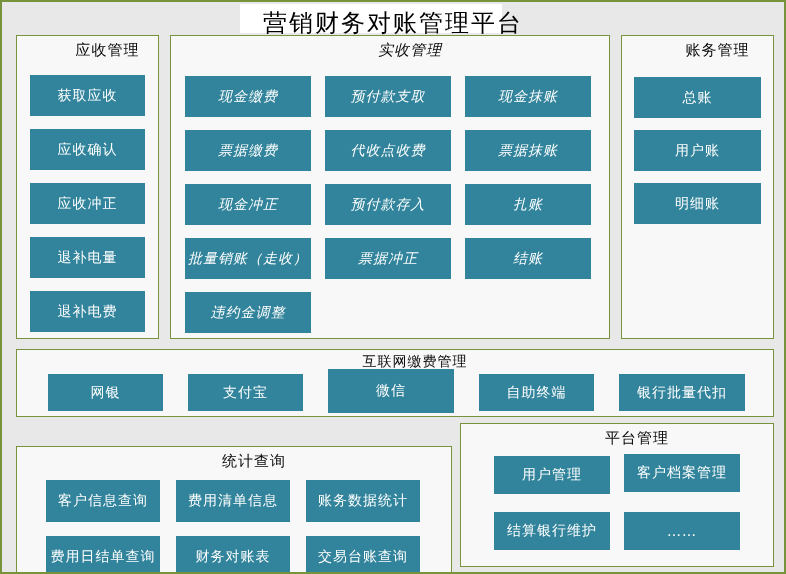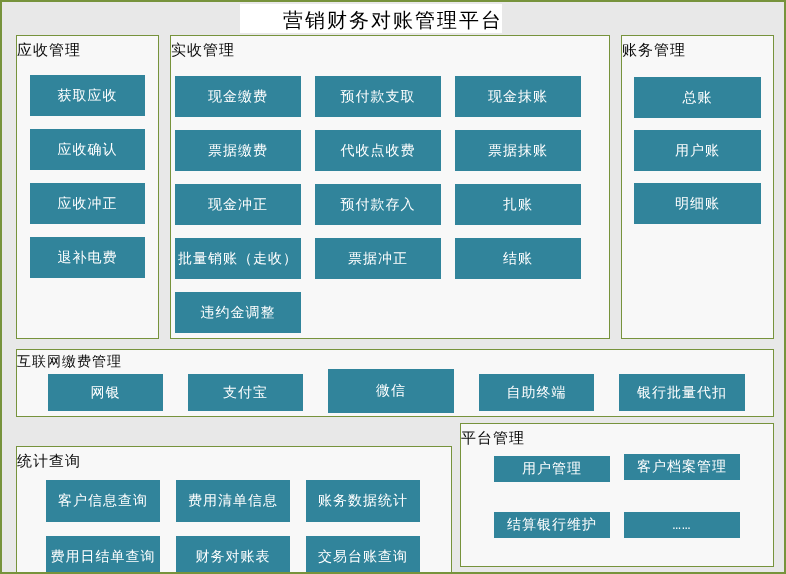--- a/index.html
+++ b/index.html
@@ -6,43 +6,43 @@
   .page{
     position:relative;width:786px;height:574px;box-sizing:border-box;
     background:var(--page-bg,#E8E8E8);
     border:2px solid var(--border-color,#77933C);
     font-family:"DejaVu Sans","Liberation Sans",sans-serif;
     overflow:hidden;
   }
   .title-bg{position:absolute;left:238px;top:2px;width:262px;height:29px;background:#ffffff;}
   .page-title{
     position:absolute;left:0;top:5px;width:100%;margin:0;text-align:center;
-    font-size:20px;font-weight:400;color:#000;letter-spacing:2px;
+    font-size:24px;font-weight:400;color:#000;letter-spacing:2px;
   }
   .panel{
     position:absolute;box-sizing:border-box;
     background:var(--panel-bg,#F8F8F8);
     border:1.5px solid var(--border-color,#77933C);
   }
   .panel-title{
-    padding-top:5px;font-size:15px;color:#0a0a0a;letter-spacing:1px;
+    text-align:center;padding-top:5px;font-size:15px;color:#0a0a0a;letter-spacing:1px;padding-left:40px;
   }
   .btn{
     background:var(--button-bg,#31849B);color:#fff;font-size:14px;letter-spacing:1px;
     display:flex;align-items:center;justify-content:center;white-space:nowrap;
     cursor:default;
   }
   
   .p-receivables{left:14px;top:33px;width:143px;height:304px;}
   .p-receivables .btns{position:absolute;left:13px;top:39px;display:flex;flex-direction:column;gap:13px;}
   .p-receivables .btn{width:115px;height:41px;}
   
-  .p-actual{left:168px;top:33px;width:440px;height:304px;}
+  .p-actual{left:168px;top:33px;width:440px;height:304px;font-style:italic;}
   .p-actual .btns{
-    position:absolute;left:4px;top:40px;
+    position:absolute;left:14px;top:40px;
     display:grid;grid-template-columns:126px 126px 126px;grid-auto-rows:41px;
     column-gap:14px;row-gap:13px;
   }
   .p-actual .btn{width:126px;height:41px;}
   
   .p-accounting{left:619px;top:33px;width:153px;height:304px;}
   .p-accounting .btns{position:absolute;left:12px;top:41px;display:flex;flex-direction:column;gap:12px;}
   .p-accounting .btn{width:127px;height:41px;}
   
   .p-internet{left:14px;top:347px;width:758px;height:68px;}
@@ -62,37 +62,38 @@
     column-gap:16px;row-gap:14px;
   }
   .p-stats .btn{width:114px;height:42px;}
   
   .p-platform{left:458px;top:421px;width:314px;height:144px;}
   .p-platform .btns{
     position:absolute;left:33px;top:32px;
     display:grid;grid-template-columns:116px 116px;grid-auto-rows:41px;
     column-gap:14px;row-gap:15px;
   }
-  .p-platform .btn{width:116px;height:26px;font-family:Liberation Mono, monospace;}
+  .p-platform .btn{width:116px;height:38px;}
   .btn.raised{transform:translateY(-2px);}
 </style>
 </head>
 <body>
 
 <div class="page">
 
   <div class="title-bg"></div>
   <h1 class="page-title">营销财务对账管理平台</h1>
 
   <div class="panel p-receivables">
     <div class="panel-title">应收管理</div>
     <div class="btns">
       <div class="btn">获取应收</div>
       <div class="btn">应收确认</div>
       <div class="btn">应收冲正</div>
+      <div class="btn">退补电量</div>
       <div class="btn">退补电费</div>
     </div>
   </div>
 
   <div class="panel p-actual">
     <div class="panel-title">实收管理</div>
     <div class="btns">
       <div class="btn">现金缴费</div>
       <div class="btn">预付款支取</div>
       <div class="btn">现金抹账</div>

